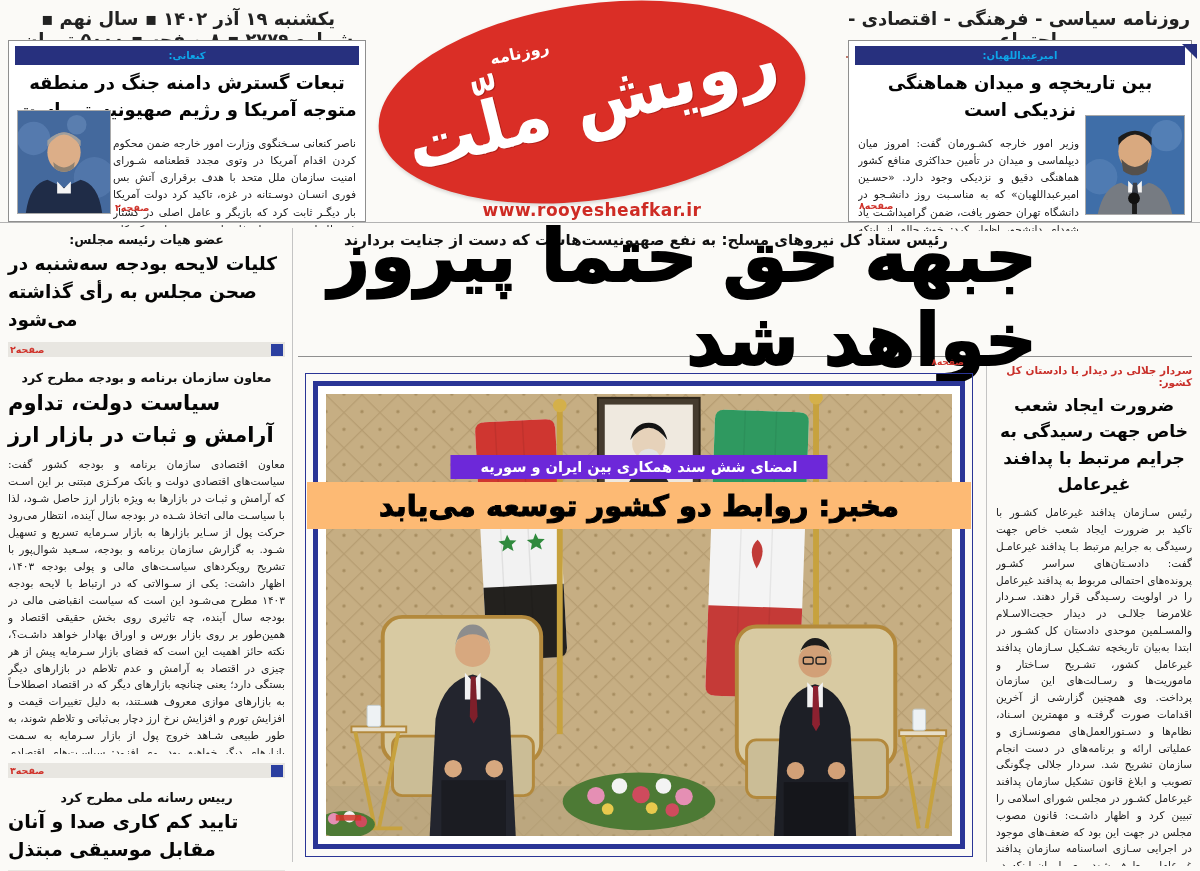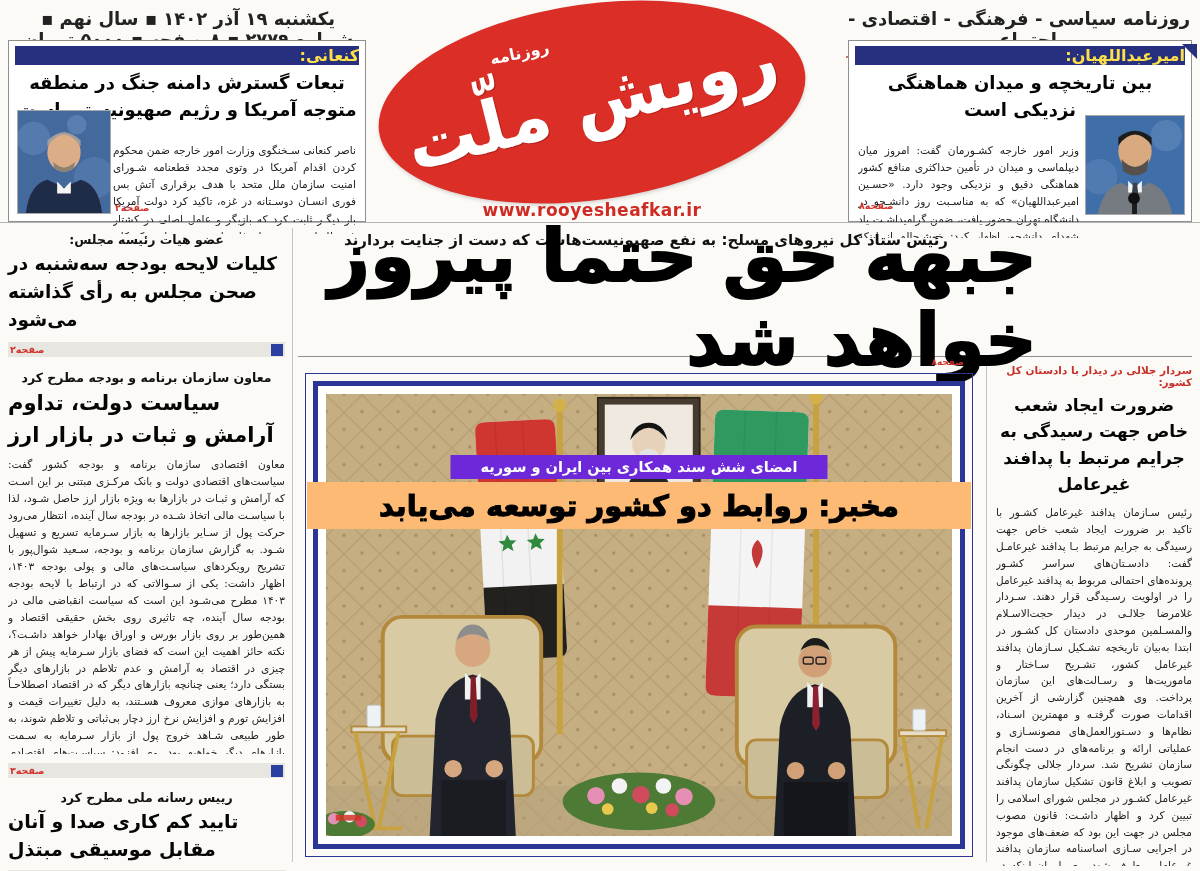--- a/index.html
+++ b/index.html
@@ -47,25 +47,25 @@
 
   
   .newsbox {
     position:absolute; top:40px; height:182px;
     background:#fff; border:1px solid #8f8f8f;
   }
   #box-kanani { left:8px;  width:358px; }
   #box-amir   { left:848px; width:344px; }
   .band {
     margin:5px 6px 0; height:19px; line-height:19px;
-    background:#27307e; color:#fde047;
-    font-size:16px; font-weight:bold; text-align:right;
+    background:#27307e; color:#0ea5e9;
+    font-size:10px; font-weight:bold; text-align:center;
   }
   .box-title {
-    margin:4px 8px 19px; text-align:center;
+    margin:4px 8px 12px; text-align:center;
     font-size:18px; font-weight:bold; line-height:1.5; color:#050505;
   }
   .box-body {
     font-size:10.6px; line-height:1.62; text-align:justify; color:#222;
     overflow:hidden;
   }
   #box-kanani .box-body { margin:2px 9px 0 104px; height:92px; }
   #box-amir   .box-body { margin:2px 112px 0 9px;  height:96px; }
   .portrait { position:absolute; border:1px solid #a9a9a9; }
   #kanani-photo { left:8px; bottom:7px; width:94px; height:104px; }

